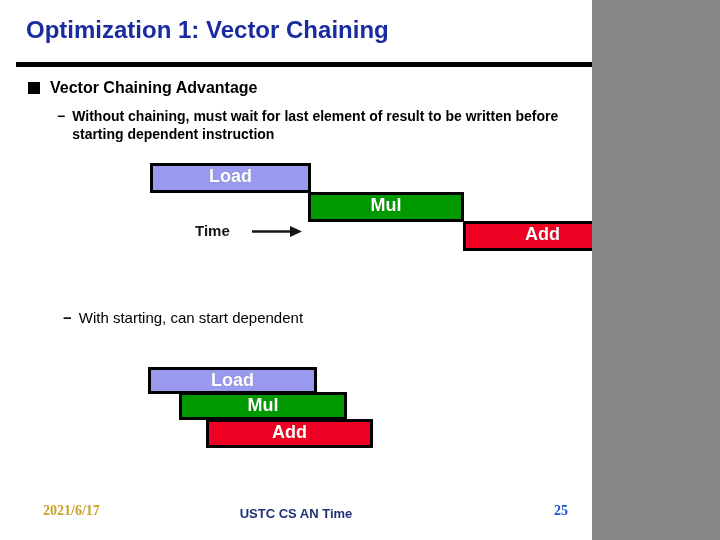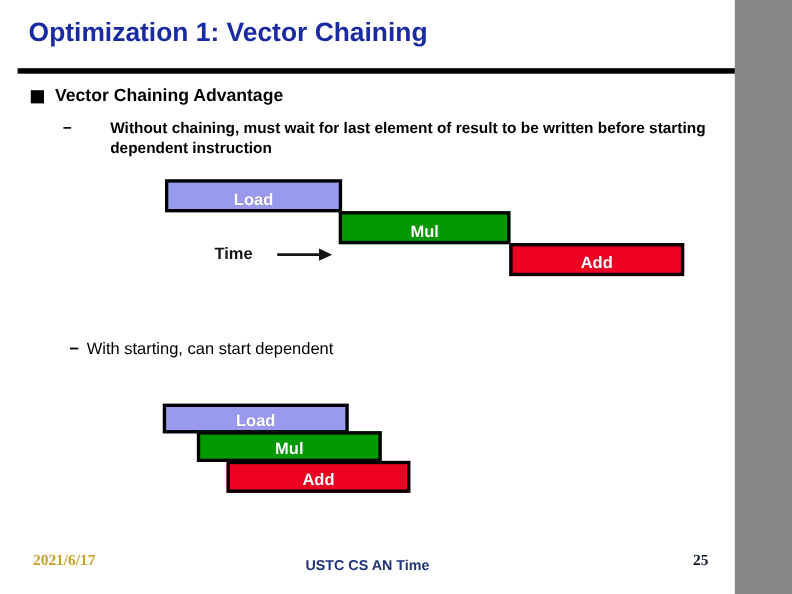--- a/index.html
+++ b/index.html
@@ -1,18 +1,18 @@
 <!DOCTYPE html>
 <html><head>
 <meta charset="utf-8">
 <style>
   html,body{margin:0;padding:0;background:#888;}
   #slide{
     position:relative;
-    width:668px;height:540px;
+    width:592px;height:540px;
     background:#ffffff;
     overflow:hidden;
     font-family:"Liberation Sans", sans-serif;
   }
   
   #title{
     position:absolute;left:26px;top:16px;
     font-size:24px;font-weight:bold;letter-spacing:0px;
   }
   
@@ -28,51 +28,51 @@
   }
   .bullet-square{
     width:12px;height:12px;background:#000;
     margin-right:10px;flex:0 0 auto;
   }
   
   .sub-bullet{
     position:absolute;display:flex;color:#000;
   }
   #sub1{left:57px;top:107px;font-size:14px;font-weight:bold;}
-  #sub1 .sub-text{max-width:575px;line-height:18px;margin-left:28px;}
+  #sub1 .sub-text{max-width:575px;line-height:18px;}
   #sub2{left:63px;top:308px;font-size:15px;font-weight:normal;}
   .dash{flex:0 0 auto;font-weight:bold;margin-right:7px;line-height:18px;}
   #sub2 .dash{line-height:19px;}
   #sub2 .sub-text{line-height:19px;}
   
   .bar{
     position:absolute;
     border:3px solid #000;
     box-sizing:border-box;
-    display:flex;align-items:flex-end;justify-content:center;
-    font-size:15px;font-weight:bold;color:#fff;
+    display:flex;align-items:flex-start;justify-content:center;
+    font-size:18px;font-weight:bold;color:#fff;
     text-shadow:0 0 1px rgba(0,0,0,.25);
   }
   
   #d1-load{left:150px;top:163px;width:161px;height:30px;}
   #d1-mul {left:308px;top:192px;width:156px;height:30px;}
   #d1-add {left:463px;top:221px;width:159px;height:30px;}
   
   #time-label{
     position:absolute;left:195px;top:222px;
     font-size:15px;font-weight:bold;color:#151515;
   }
   #time-arrow{position:absolute;left:251px;top:224px;}
   
   #d2-load{left:148px;top:367px;width:169px;height:27px;}
   #d2-mul {left:179px;top:392px;width:168px;height:28px;}
   #d2-add {left:206px;top:419px;width:167px;height:29px;}
   
   #footer-date{
-    position:absolute;left:30px;top:503px;
+    position:absolute;left:43px;top:503px;
     font-family:"Liberation Serif", serif;
     font-size:14px;font-weight:bold;
   }
   #footer-credit{
     position:absolute;left:0;right:0;top:506px;
     text-align:center;
     font-size:13px;font-weight:bold;
   }
   #footer-page{
     position:absolute;right:24px;top:503px;
@@ -125,15 +125,15 @@
   </div>
   <div class="bar" id="d2-mul" style="background-color: rgb(0, 154, 0);">
     <span>Mul</span>
   </div>
   <div class="bar" id="d2-add" style="background-color: rgb(238, 0, 34);">
     <span>Add</span>
   </div>
 
   <div id="footer-date" style="color: rgb(201, 162, 39);">2021/6/17</div>
   <div id="footer-credit" style="color: rgb(31, 49, 120);">USTC CS AN Time</div>
-  <div id="footer-page" style="color: #0f172a;">25</div>
+  <div id="footer-page" style="color: #1d4ed8;">25</div>
 
 </div>
 
 </body></html>

